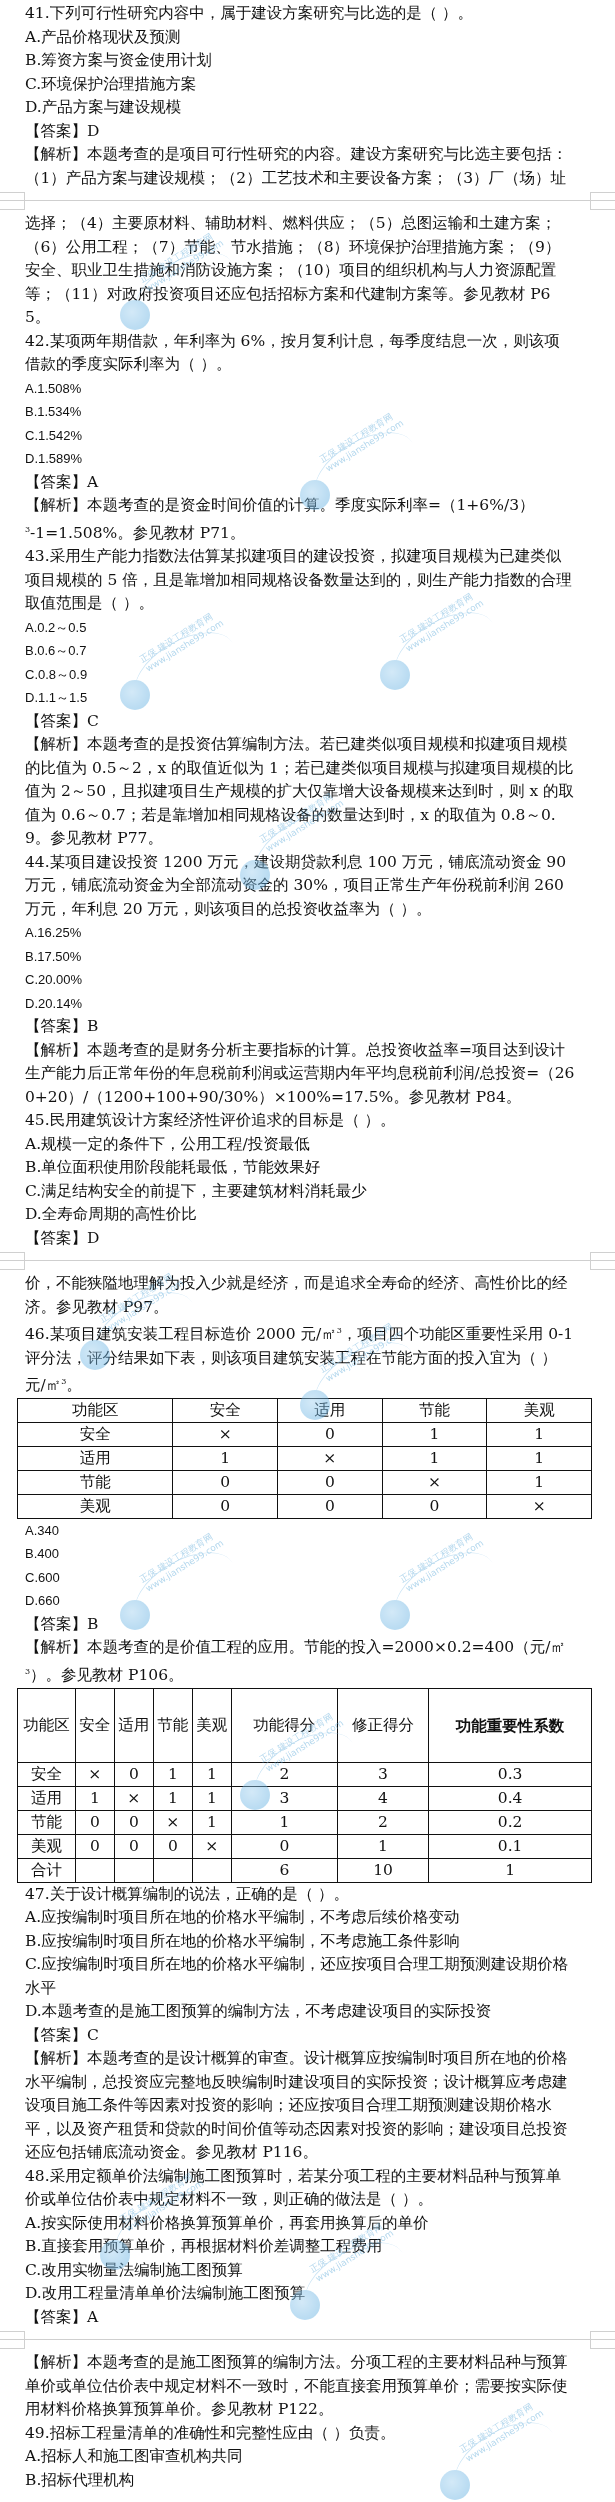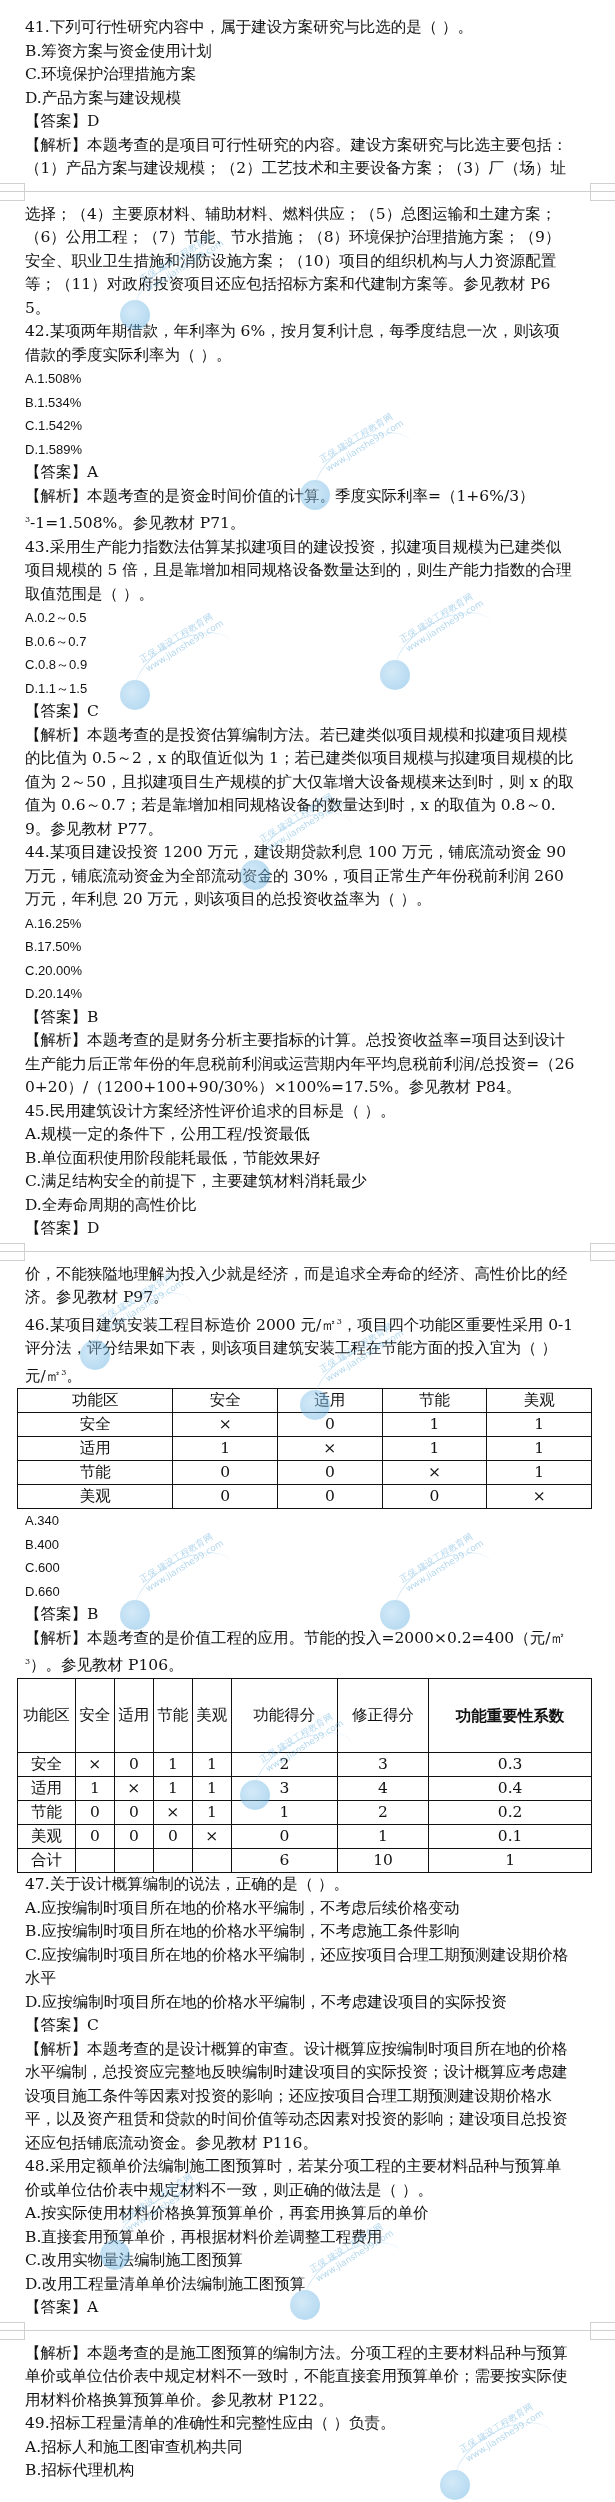--- a/index.html
+++ b/index.html
@@ -81,21 +81,22 @@
     border-radius: 50% 50% 0 0;
     transform: rotate(-30deg);
   }
 </style>
 </head>
 <body>
 
 <div class="page">
 
   <div>
-    <div class="line" style="padding-top:16px;">41.下列可行性研究内容中，属于建设方案研究与比选的是（   ）。</div>
+    <div class="line" style="padding-top:2px;">41.下列可行性研究内容中，属于建设方案研究与比选的是（   ）。</div>
+    <div class="line">A.产品价格现状及预测</div>
     <div class="line">B.筹资方案与资金使用计划</div>
     <div class="line">C.环境保护治理措施方案</div>
     <div class="line">D.产品方案与建设规模</div>
     <div class="line">【答案】D</div>
     <div class="line">【解析】本题考查的是项目可行性研究的内容。建设方案研究与比选主要包括：（1）产品方案与建设规模；（2）工艺技术和主要设备方案；（3）厂（场）址</div>
   </div>
 
   <div class="pagebreak">
     <div class="tick-l"></div>
     <div class="rule"></div>
@@ -272,21 +273,21 @@
       </tr>
     </tbody>
       </table>
   </div>
 
   <div>
     <div class="line">47.关于设计概算编制的说法，正确的是（   ）。</div>
     <div class="line">A.应按编制时项目所在地的价格水平编制，不考虑后续价格变动</div>
     <div class="line">B.应按编制时项目所在地的价格水平编制，不考虑施工条件影响</div>
     <div class="line">C.应按编制时项目所在地的价格水平编制，还应按项目合理工期预测建设期价格水平</div>
-    <div class="line">D.应按编制时项目所在地的价格水平编制，不考虑建设项目的实际投资</div>
+    <div class="line">D.本题考查的是施工图预算的编制方法，不考虑建设项目的实际投资</div>
     <div class="line">【答案】C</div>
     <div class="line">【解析】本题考查的是设计概算的审查。设计概算应按编制时项目所在地的价格水平编制，总投资应完整地反映编制时建设项目的实际投资；设计概算应考虑建设项目施工条件等因素对投资的影响；还应按项目合理工期预测建设期价格水平，以及资产租赁和贷款的时间价值等动态因素对投资的影响；建设项目总投资还应包括铺底流动资金。参见教材 P116。</div>
   </div>
 
   <div>
     <div class="line">48.采用定额单价法编制施工图预算时，若某分项工程的主要材料品种与预算单价或单位估价表中规定材料不一致，则正确的做法是（   ）。</div>
     <div class="line">A.按实际使用材料价格换算预算单价，再套用换算后的单价</div>
     <div class="line">B.直接套用预算单价，再根据材料价差调整工程费用</div>
     <div class="line">C.改用实物量法编制施工图预算</div>
     <div class="line">D.改用工程量清单单价法编制施工图预算</div>

